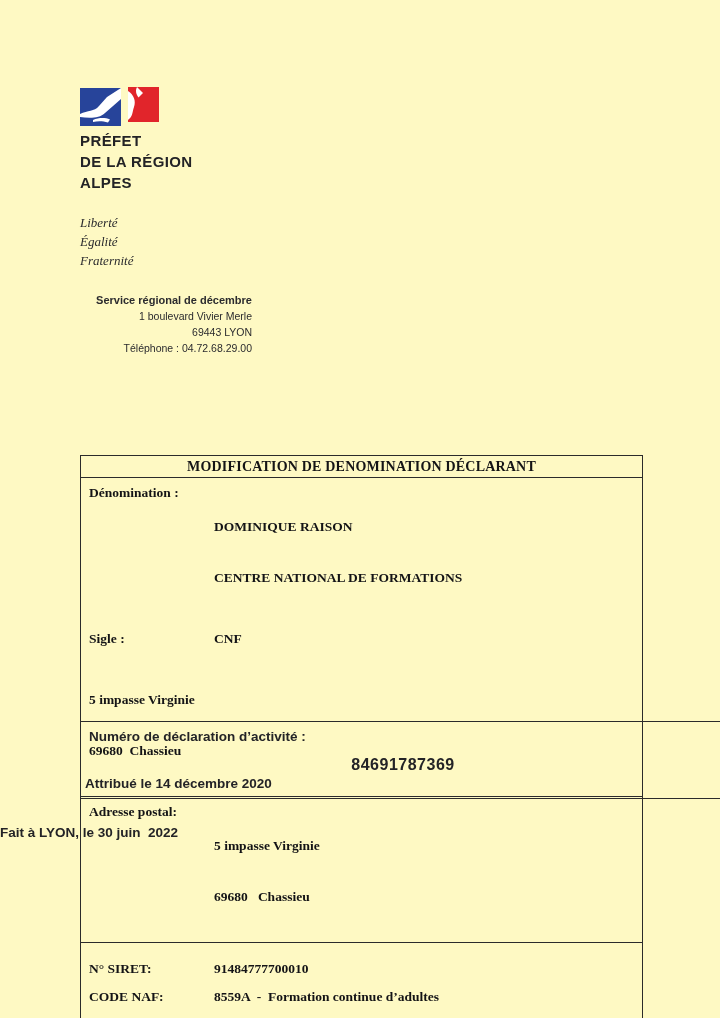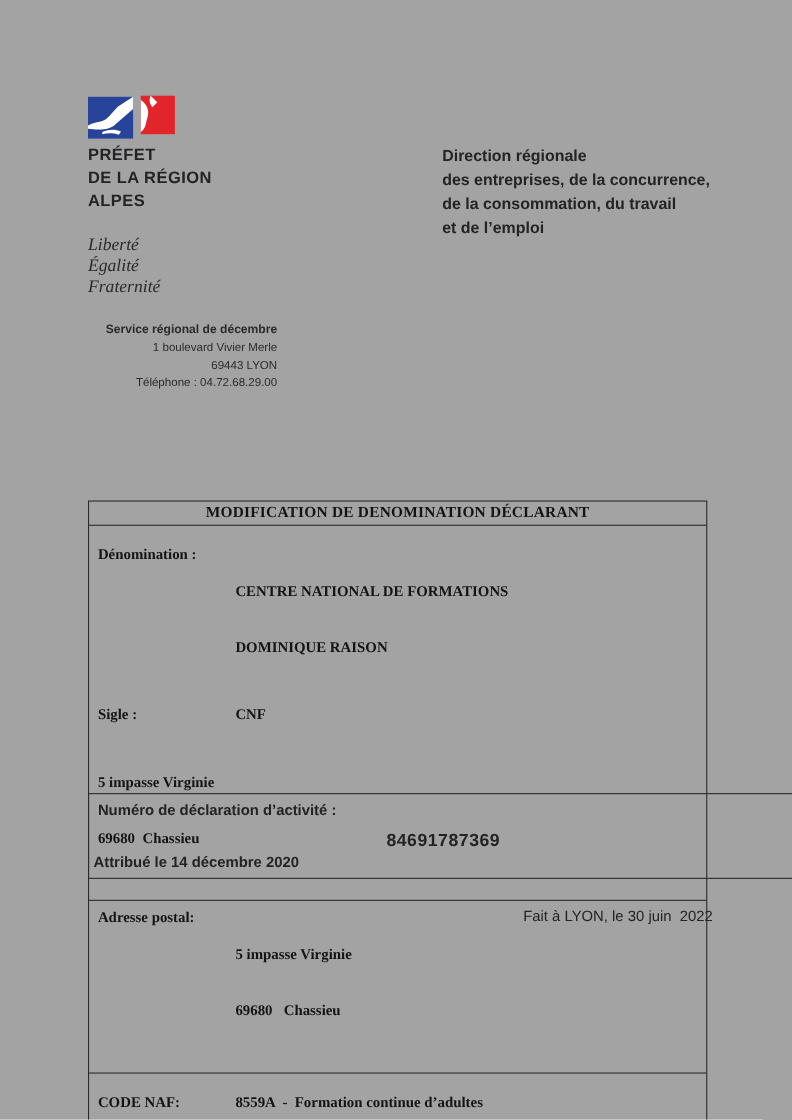--- a/index.html
+++ b/index.html
@@ -1,31 +1,31 @@
 <!DOCTYPE html>
 <html><head>
 <meta charset="utf-8">
 <style>
   html, body { margin:0; padding:0; background:#ffffff; }
   .page {
     position:relative; width:720px; height:1018px; margin:0 auto;
-    background:#a3a3a3; overflow:hidden;
+    background:#fef9c3; overflow:hidden;
     font-family:"Liberation Sans", sans-serif; color:#1b1b1d;
   }
   
   .logo { position:absolute; left:80px; top:86px; width:80px; height:42px; }
   .prefect {
     position:absolute; left:80px; top:130px;
     font-weight:bold; font-size:15px; line-height:21px; letter-spacing:0.4px;
     color:#232326;
   }
   .motto {
     position:absolute; left:80px; top:213px;
     font-family:"Liberation Serif", serif; font-style:italic;
-    font-size:16px; line-height:19px; color:#2a2a2d;
+    font-size:13px; line-height:19px; color:#2a2a2d;
   }
   .direction {
     position:absolute; left:402px; top:131px;
     font-weight:bold; font-size:14.5px; line-height:22px; color:#232326;
   }
   
   .service {
     position:absolute; left:0; top:292px; width:252px;
     text-align:right; font-size:10.5px; line-height:16px; color:#2b2b2e;
   }
@@ -43,40 +43,40 @@
   .doc-table {
     position:absolute; left:80px; top:455px; width:563px;
     border:1.5px solid #2b2b2b; box-sizing:border-box;
     font-family:"Liberation Serif", serif; font-weight:bold;
     font-size:13.5px; color:#141416;
   }
   .tbl-head {
     text-align:center; padding:3px 0 2px; border-bottom:1.5px solid #2b2b2b;
     font-size:14px; letter-spacing:0.2px;
   }
-  .tbl-sec { padding:6px 8px 3px 8px;margin-top:11px; }
+  .tbl-sec { padding:6px 8px 3px 8px; }
   .tbl-sec + .tbl-sec { border-top:1.3px solid #2b2b2b; }
   .frow { display:flex; margin-top:10px; }
   .frow:first-child { margin-top:0; }
   .sec3 .frow { margin-top:11px; }
   .flabel { flex:0 0 125px; width:125px; line-height:17px; }
   .fvalue { white-space:pre; line-height:17px; }
   
   .num-box {
     position:absolute; left:80px; top:721px; width:646px; height:78px;
     border:1.3px solid #2b2b2b; box-sizing:border-box;
     font-weight:bold; font-size:13.5px; color:#232326;
   }
   .num-label { margin:7px 0 0 8px; }
   .num-value { text-align:center; margin-top:12px; font-size:16px; letter-spacing:0.5px; }
   .num-attr  { margin:2px 0 0 4px; }
   
   .fait {
-    position:absolute; left:0; top:825px; width:648px; text-align:right;
-    font-weight:normal; font-size:13.5px; color:#232326; white-space:pre;
+    position:absolute; left:0; top:825px; width:648px; text-align:left;
+    font-weight:bold; font-size:13.5px; color:#232326; white-space:pre;
   }
 </style>
 </head>
 <body>
 
 <div class="page">
 
   <div class="logo">
     <svg viewBox="0 0 80 42" width="80" height="42" aria-hidden="true">
       <rect x="0" y="2" width="41" height="38" fill="#27449a"></rect>
@@ -93,44 +93,38 @@
     <div>DE LA RÉGION</div>
     <div>ALPES</div>
   </div>
 
   <div class="motto">
     <div>Liberté</div>
     <div>Égalité</div>
     <div>Fraternité</div>
   </div>
 
-  <div class="direction">
-    <div>Direction régionale</div>
-    <div>des entreprises, de la concurrence,</div>
-    <div>de la consommation, du travail</div>
-    <div>et de l’emploi</div>
-  </div>
 
   <div class="service">
     <div class="svc-name">Service régional de décembre</div>
     <div>1 boulevard Vivier Merle</div>
     <div>69443 LYON</div>
     <div>Téléphone : 04.72.68.29.00</div>
   </div>
 
 
   <div class="doc-table">
     <div class="tbl-head">MODIFICATION DE DENOMINATION DÉCLARANT</div>
 
     <div class="tbl-sec">
       <div class="frow">
         <div class="flabel">Dénomination :</div>
         <div class="fvalue">
+          <div>DOMINIQUE RAISON</div>
           <div>CENTRE NATIONAL DE FORMATIONS</div>
-          <div>DOMINIQUE RAISON</div>
         </div>
       </div>
       <div class="frow">
         <div class="flabel">Sigle :</div>
         <div class="fvalue">CNF</div>
       </div>
       <div class="frow">
         <div class="fvalue">
           <div>5 impasse Virginie</div>
           <div>69680  Chassieu</div>
@@ -143,20 +137,24 @@
         <div class="flabel">Adresse postal:</div>
         <div class="fvalue">
           <div>5 impasse Virginie</div>
           <div>69680   Chassieu</div>
         </div>
       </div>
     </div>
 
     <div class="tbl-sec sec3">
       <div class="frow">
+        <div class="flabel">N° SIRET:</div>
+        <div class="fvalue">91484777700010</div>
+      </div>
+      <div class="frow">
         <div class="flabel">CODE NAF:</div>
         <div class="fvalue">8559A  -  Formation continue d’adultes</div>
       </div>
       <div class="frow">
         <div class="flabel">Statut:</div>
         <div class="fvalue">SAS</div>
       </div>
     </div>
   </div>
 

